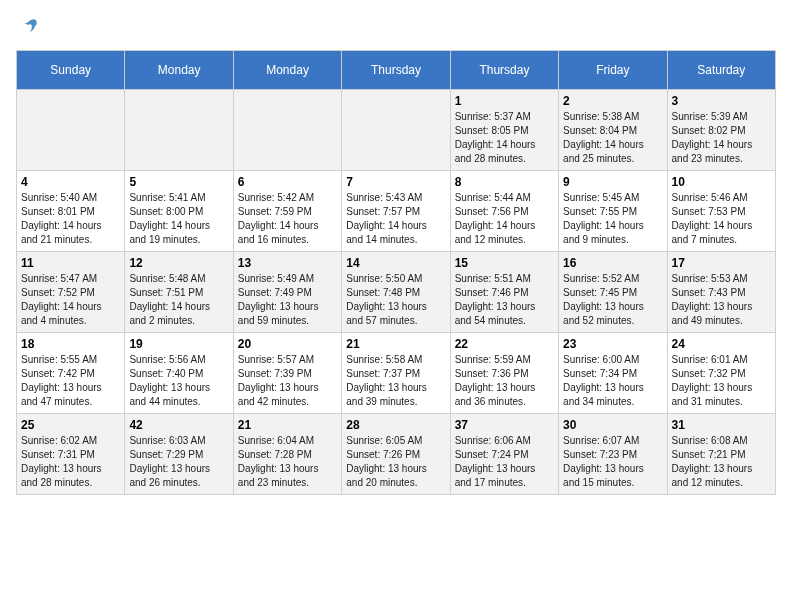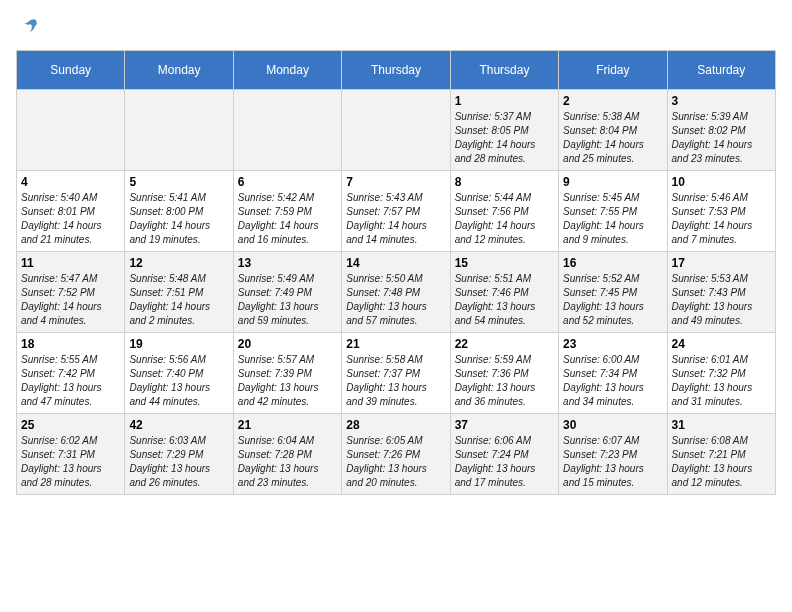--- a/index.html
+++ b/index.html
@@ -70,21 +70,20 @@
     }
     .day-num {
       font-weight: bold;
       font-size: 12px;
       margin-bottom: 2px;
     }
     .day-info {
       font-size: 10px;
       color: #222;
       line-height: 1.4;
-      font-style: italic;
     }
     .even-row td {
       background-color: #f2f2f2;
     }
     .odd-row td {
       background-color: #fff;
     }
     .empty-cell {
       background-color: #f9f9f9;
     }

